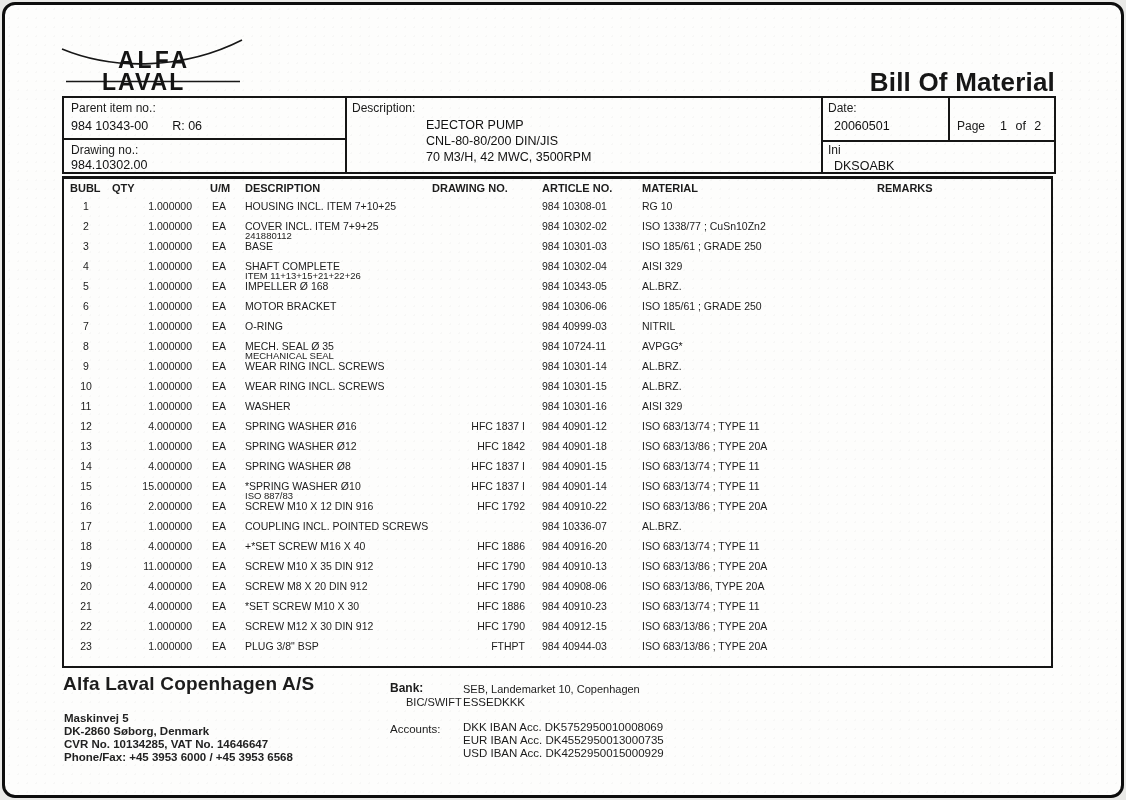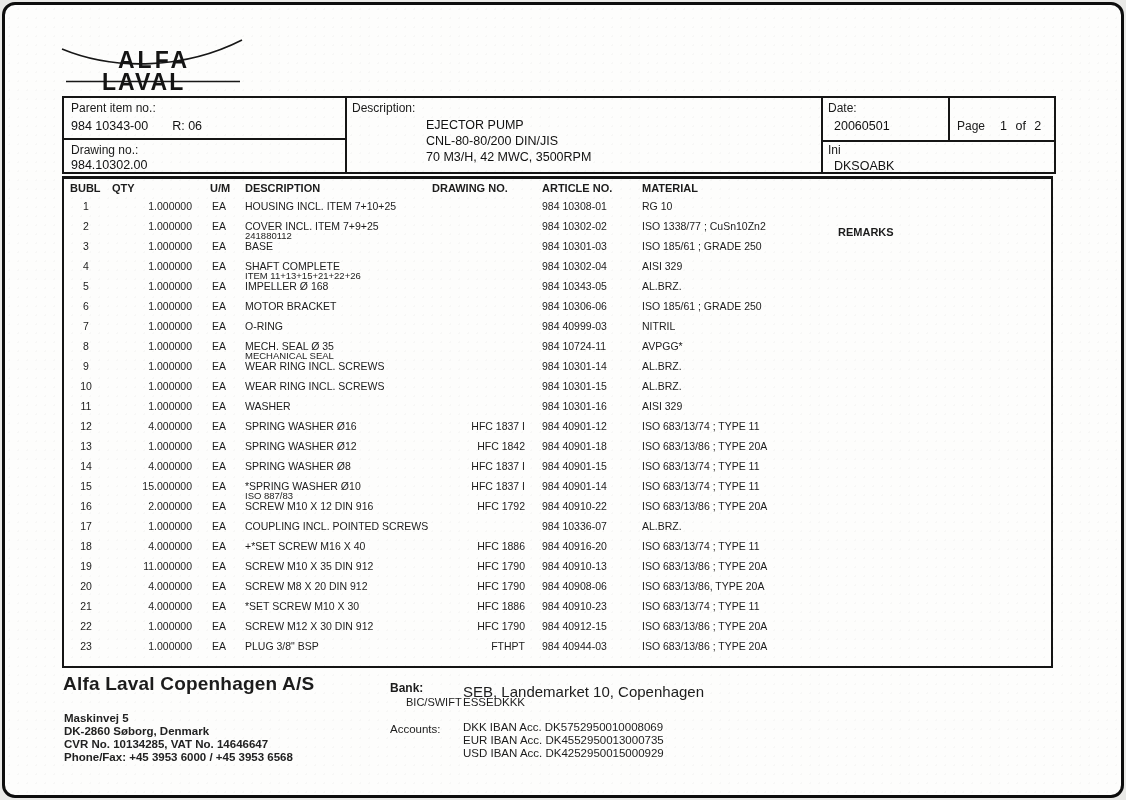--- a/index.html
+++ b/index.html
@@ -55,57 +55,58 @@
   }
   .thead{position:absolute;left:0;top:3px;height:15px;width:100%;font-weight:700;font-size:11px;}
   .thead>div{position:absolute;top:0;white-space:nowrap;}
   .h-bubl{left:6px;}
   .h-qty{left:48px;width:80px;}
   .h-um{left:146px;}
   .h-desc{left:181px;}
   .h-draw{left:368px;width:93px;text-align:left;}
   .h-art{left:478px;}
   .h-mat{left:578px;}
-  .h-rem{left:774px;margin-top:44px;}
+  .h-rem{left:813px;}
   .rows{position:absolute;left:0;top:21px;width:100%;}
   .trow{position:relative;height:20px;font-size:10.5px;}
   .trow>div{position:absolute;top:1px;white-space:nowrap;line-height:10px;}
   .c-bubl{left:2px;width:40px;text-align:center;}
   .c-qty{left:48px;width:80px;text-align:right;}
   .c-um{left:148px;}
   .c-desc{left:181px;width:190px;}
   .c-draw{left:368px;width:93px;text-align:right;}
   .c-art{left:478px;}
   .c-mat{left:578px;}
   .c-rem{left:813px;}
   .desc2{font-size:9.5px;line-height:9px;}
   
   .company-name{position:absolute;left:58px;top:668px;font-size:19px;font-weight:700;letter-spacing:0.2px;}
   .address{position:absolute;left:59px;top:707px;font-size:11.5px;font-weight:700;line-height:13px;color:#222;}
   .bank-label{position:absolute;left:385px;top:676px;font-size:12px;font-weight:700;}
   .bic-label{position:absolute;left:385px;top:691px;font-size:11px;padding-left:16px;}
-  .bank-value{position:absolute;left:458px;top:678px;font-size:15px;}
+  .bank-value{position:absolute;left:458px;top:678px;font-size:11px;}
   .bic-value{position:absolute;left:458px;top:691px;font-size:11.5px;}
   .accounts-label{position:absolute;left:385px;top:718px;font-size:11.5px;}
   .accounts{position:absolute;left:458px;top:716px;font-size:11.5px;line-height:13px;}
 </style>
 </head>
 <body>
 
 <div class="sheet">
 
   <div class="logo">
     <svg width="190" height="62" viewBox="0 0 190 62">
       <path d="M2,14 C55,36 125,34 182,5" fill="none" stroke="#171717" stroke-width="1.6"></path>
       <text x="58" y="33" font-family="Liberation Sans, sans-serif" font-size="23" font-weight="800" letter-spacing="3" fill="#141414">ALFA</text>
       <line x1="6" y1="46.5" x2="180" y2="46.5" stroke="#171717" stroke-width="1.5"></line>
       <text x="42" y="55" font-family="Liberation Sans, sans-serif" font-size="23" font-weight="800" letter-spacing="2" fill="#141414">LAVAL</text>
     </svg>
   </div>
 
+  <div class="doc-title">Bill Of Material</div>
 
   <div class="info-band">
     <div class="vline" style="left:281px;height:74px;"></div>
     <div class="vline" style="left:757px;height:74px;"></div>
     <div class="vline" style="left:884px;height:42px;"></div>
     <div class="hline" style="left:0;top:40px;width:281px;"></div>
     <div class="hline" style="left:757px;top:42px;width:233px;"></div>
 
     <div class="lbl parent-label">Parent item no.:</div>
     <div class="val parent-value">

